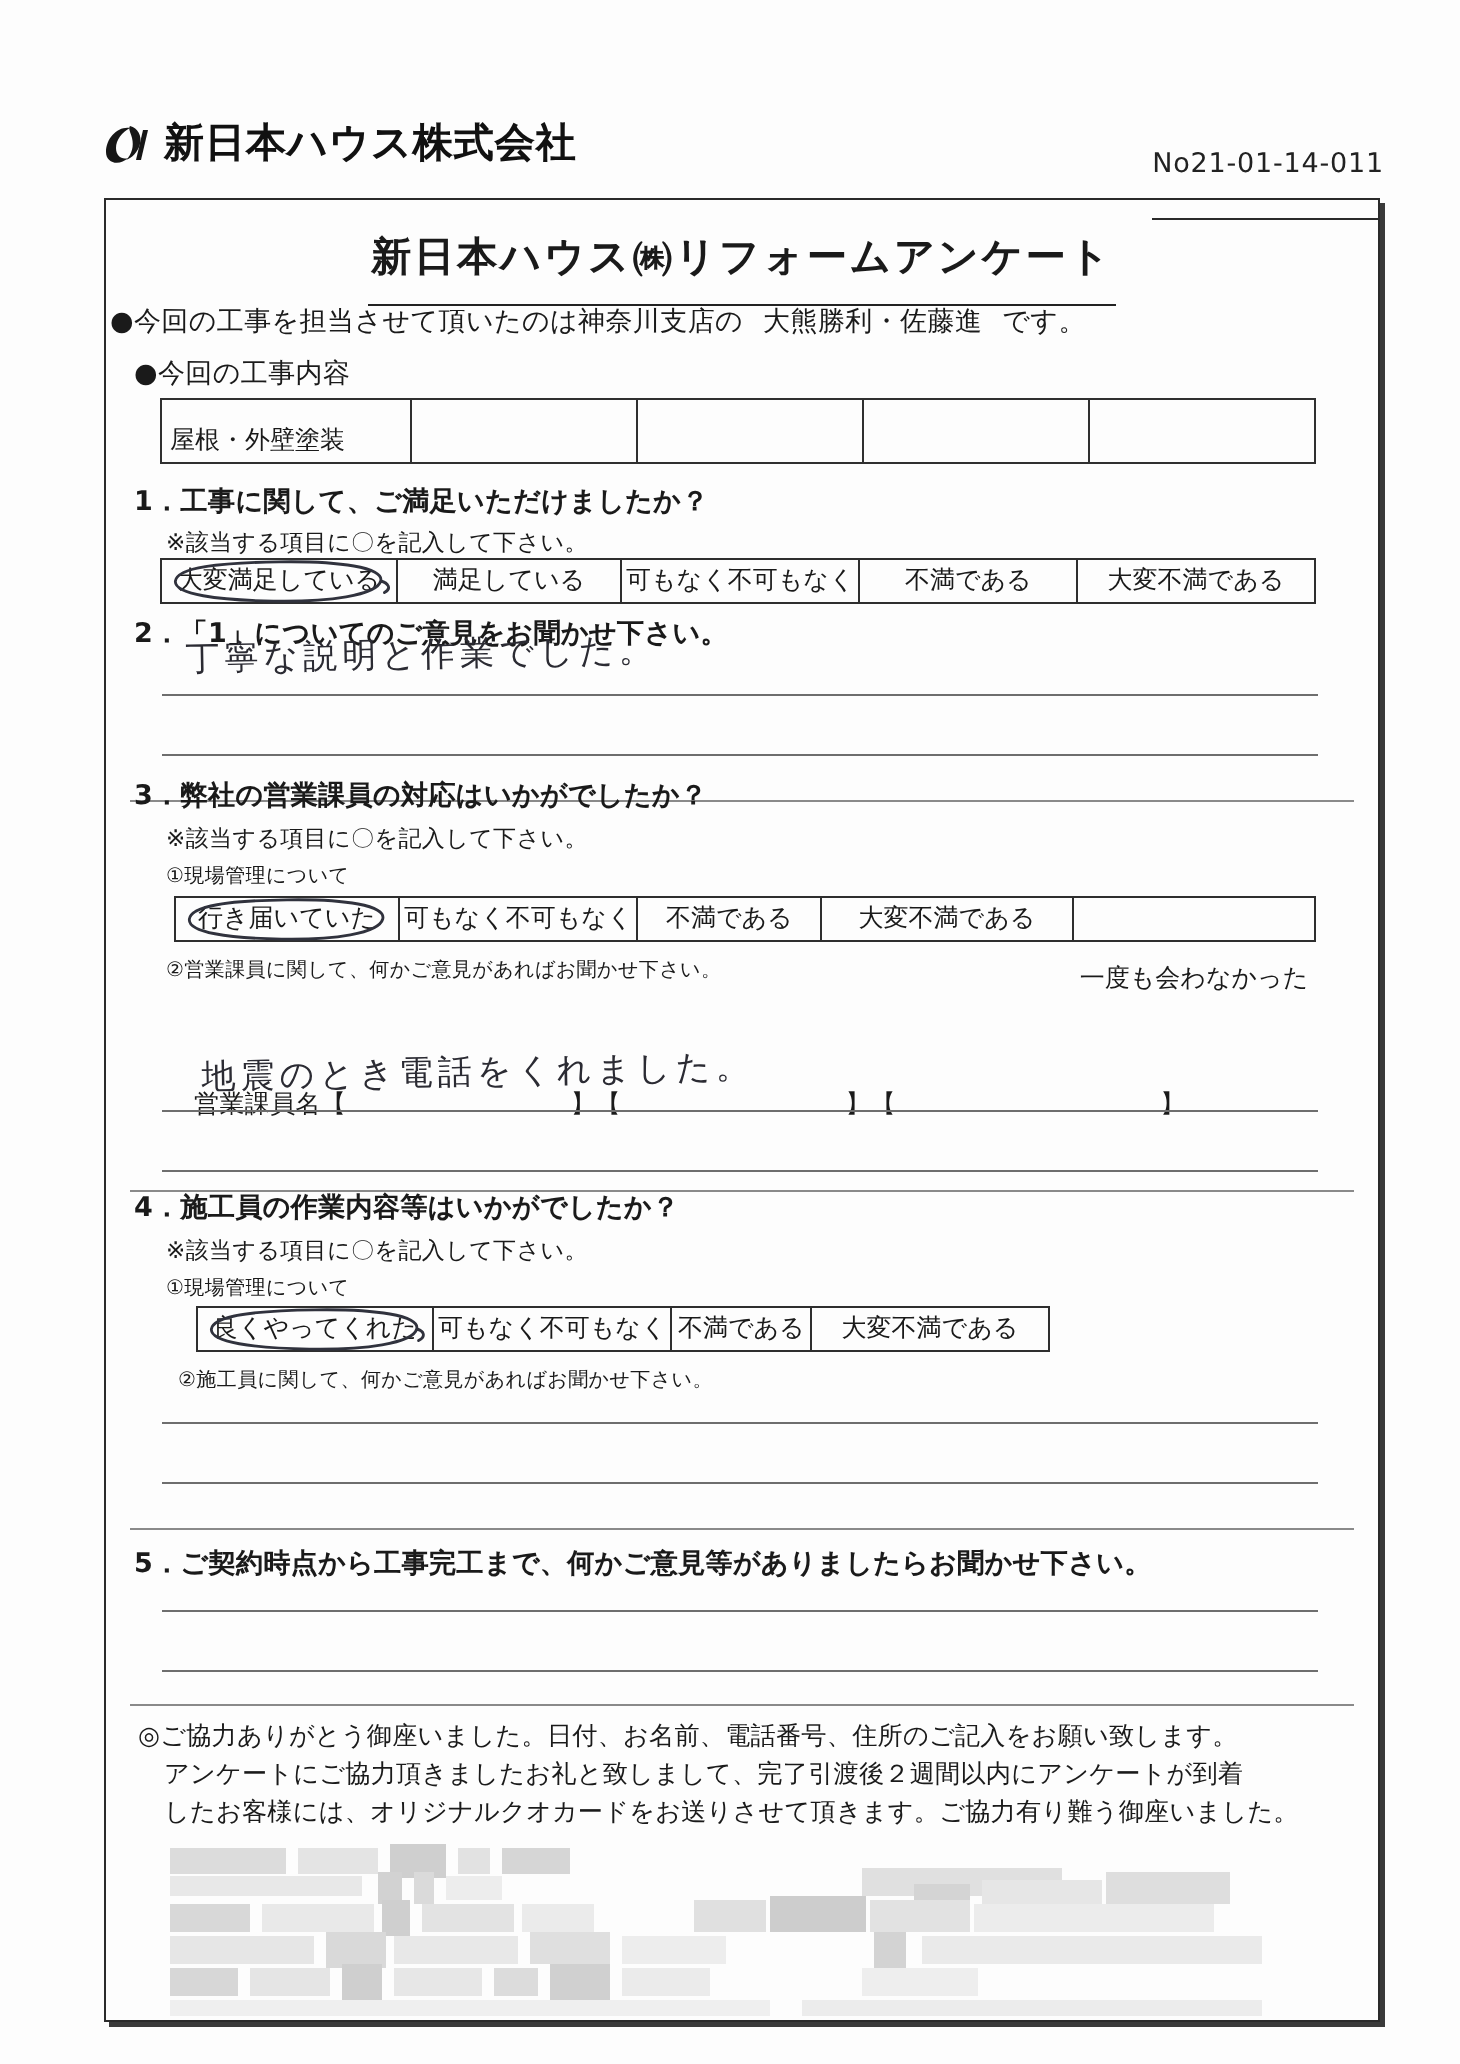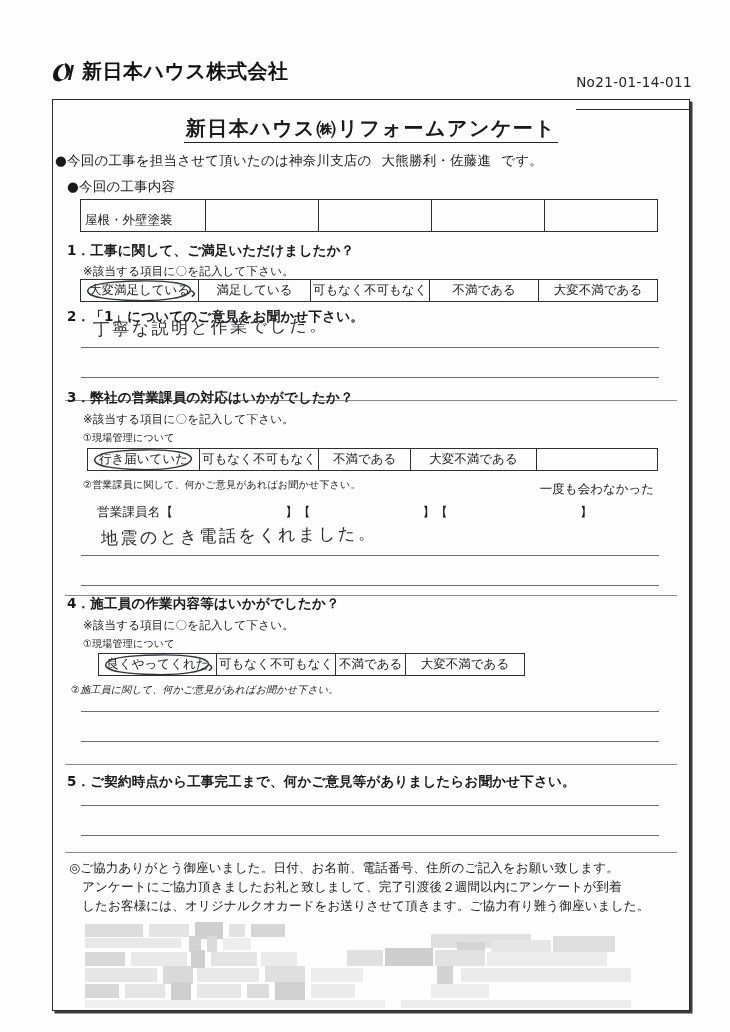--- a/index.html
+++ b/index.html
@@ -85,21 +85,21 @@
     left: 0;
     right: 0;
     top: 15px;
     text-align: center;
     font-size: 20px;
     font-weight: bold;
     letter-spacing: 1.5px;
   }
   .form-title span {
     border-bottom: 1.6px solid #222;
-    padding: 0 2px 2px 2px;
+    padding: 0 2px 12px 2px;
   }
 
   .bullet-line {
     position: absolute;
     font-size: 13.5px;
     letter-spacing: 0.2px;
     white-space: nowrap;
   }
   .b1 { left: 2px; top: 52px; }
   .b2 { left: 14px; top: 78px; }
@@ -204,20 +204,21 @@
     transform: rotate(-1.1deg);
     transform-origin: left bottom;
   }
 
   
   .bracket-row {
     position: absolute;
     font-size: 12.5px;
     white-space: nowrap;
     letter-spacing: 0.2px;
+    margin-top: 40px;
   }
   .bracket-row .bk {
     display: inline-block;
   }
   .bk-gap-1 { display: inline-block; width: 112px; }
   .bk-gap-2 { display: inline-block; width: 112px; }
   .bk-gap-3 { display: inline-block; width: 132px; }
 
   
   .footer-note {
@@ -376,21 +377,21 @@
           <span>可もなく不可もなく</span>
         </div>
         <div class="opt-cell" style="flex:1 1 0;">
           <span>不満である</span>
         </div>
         <div class="opt-cell" style="flex:0 0 118px;">
           <span>大変不満である</span>
         </div>
       </div>
 
-      <div class="q-sub" style="left:18px; top:583px;font-style:italic;">②施工員に関して、何かご意見があればお聞かせ下さい。</div>
+      <div class="q-sub" style="left:36px; top:583px;">②施工員に関して、何かご意見があればお聞かせ下さい。</div>
       <div class="handwriting" style="left:48px; top:600px;"></div>
       <div class="rule" style="left:28px; top:611px; width:578px;"></div>
       <div class="rule" style="left:28px; top:641px; width:578px;"></div>
       <div class="divider" style="left:12px; top:664px; width:612px;"></div>
 
       <div class="q-head" style="left:14px; top:673px;">5．ご契約時点から工事完工まで、何かご意見等がありましたらお聞かせ下さい。</div>
       <div class="handwriting" style="left:48px; top:700px;"></div>
       <div class="rule" style="left:28px; top:705px; width:578px;"></div>
       <div class="rule" style="left:28px; top:735px; width:578px;"></div>
       <div class="divider" style="left:12px; top:752px; width:612px;"></div>

